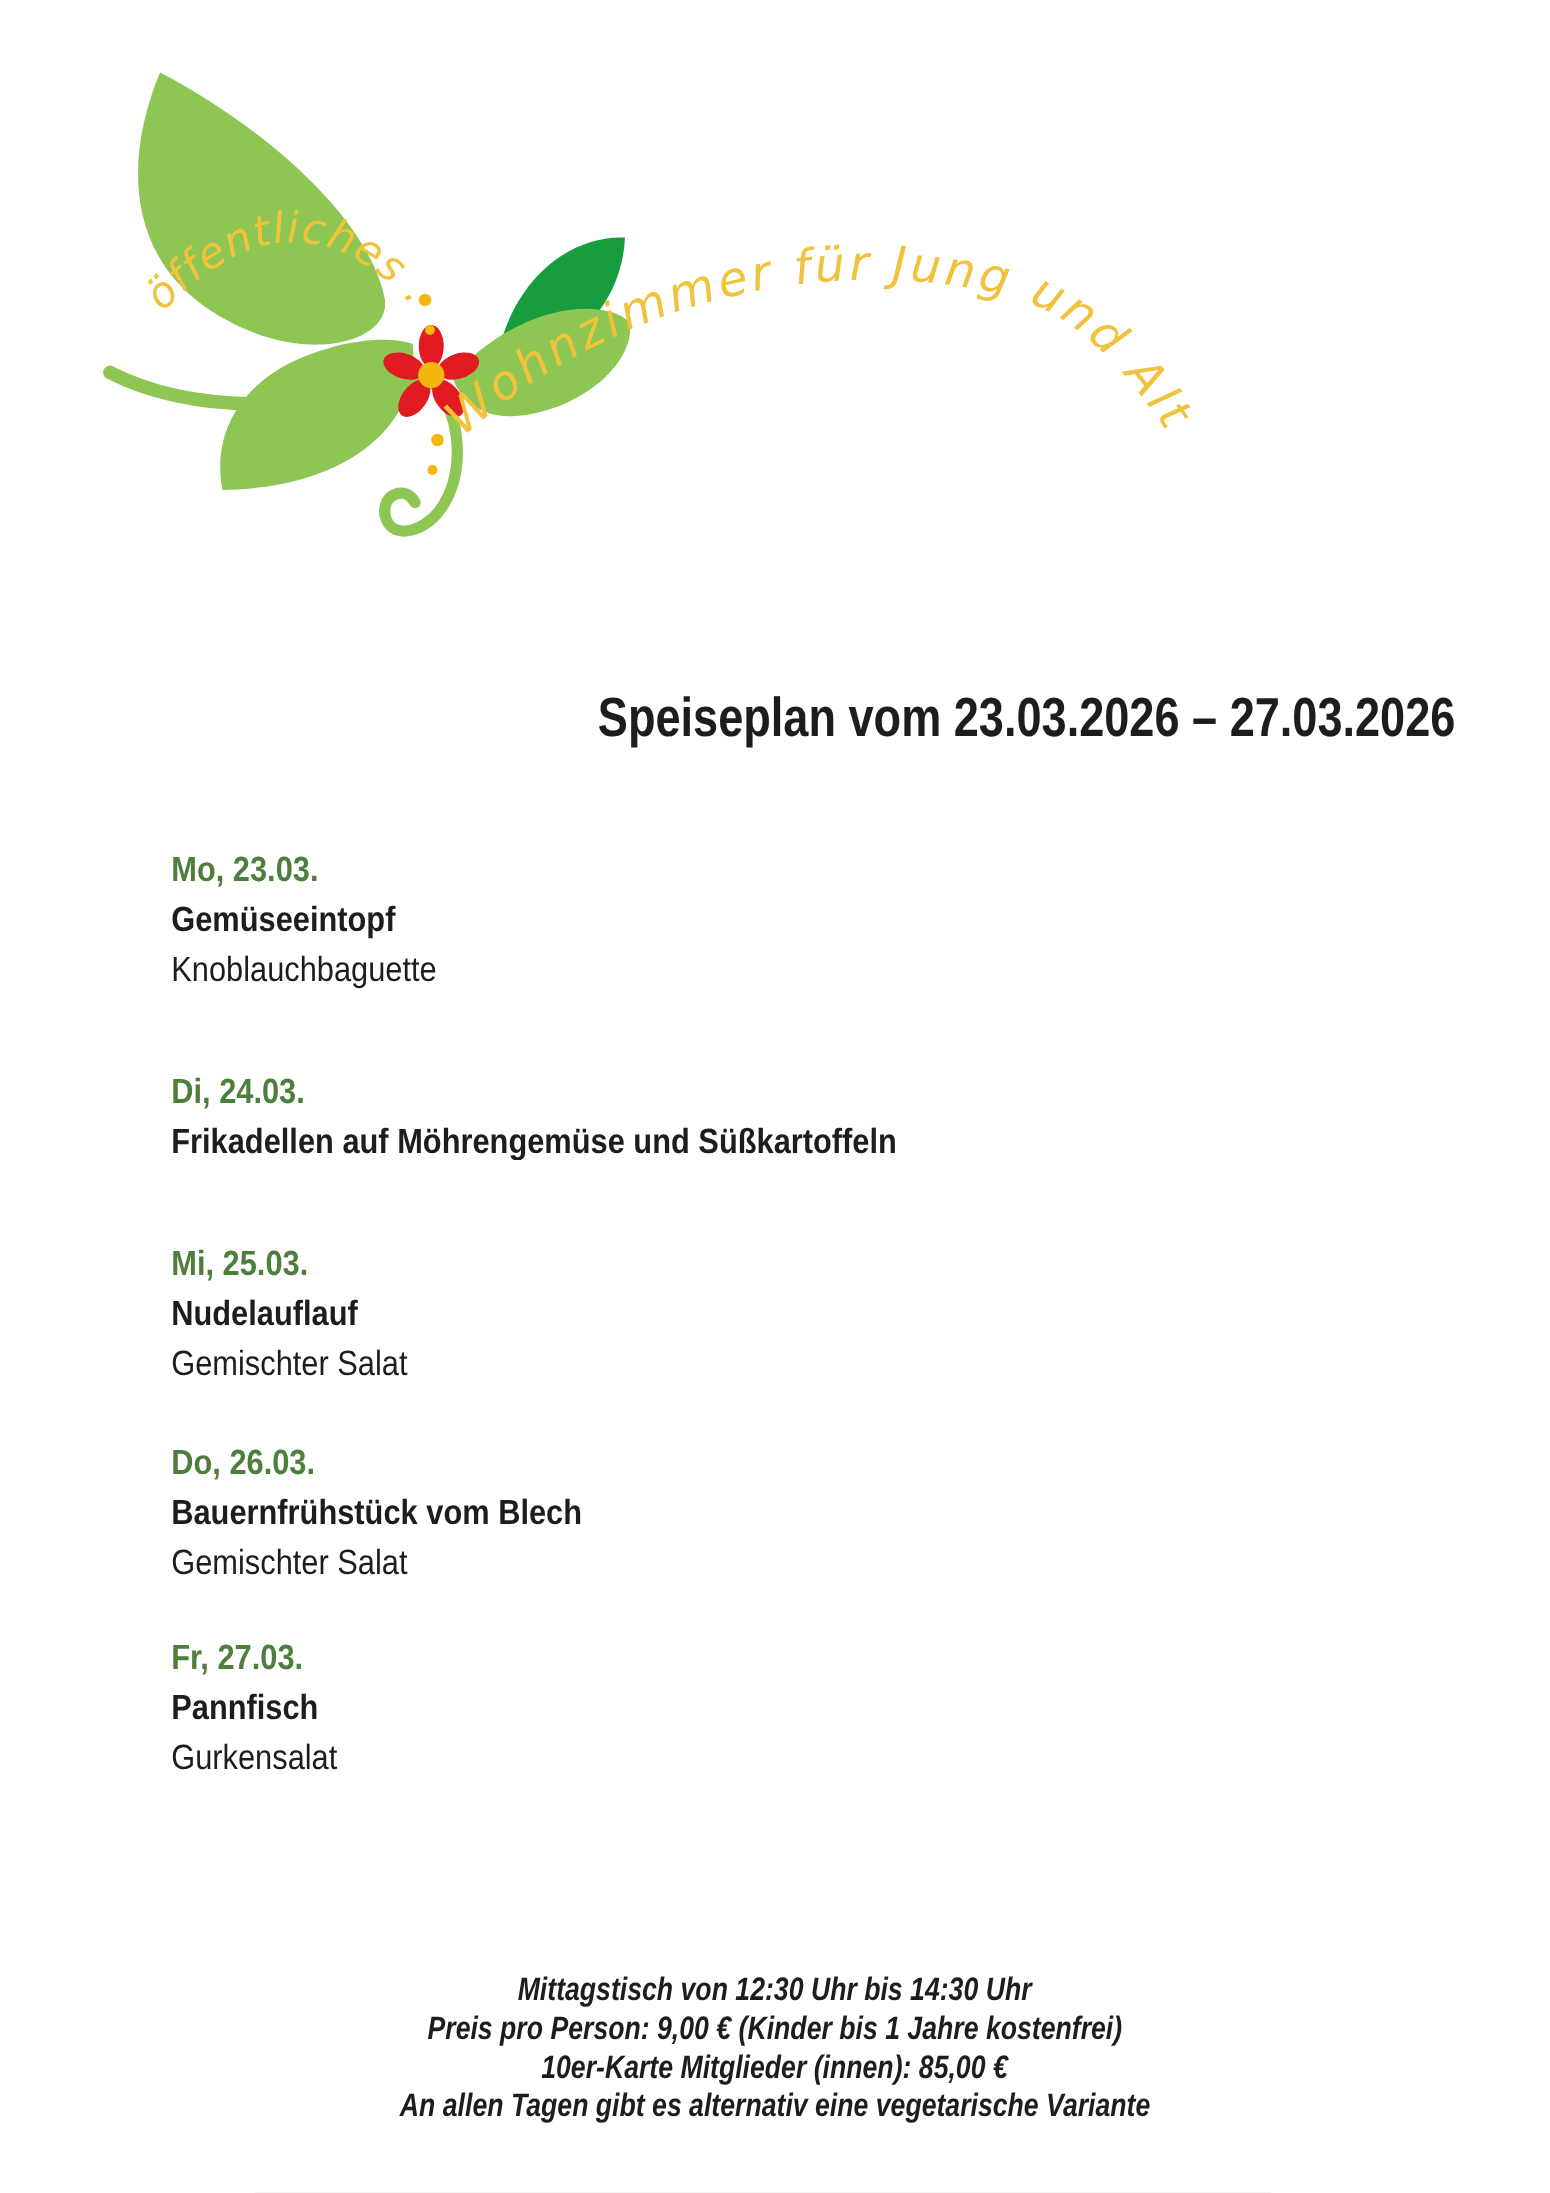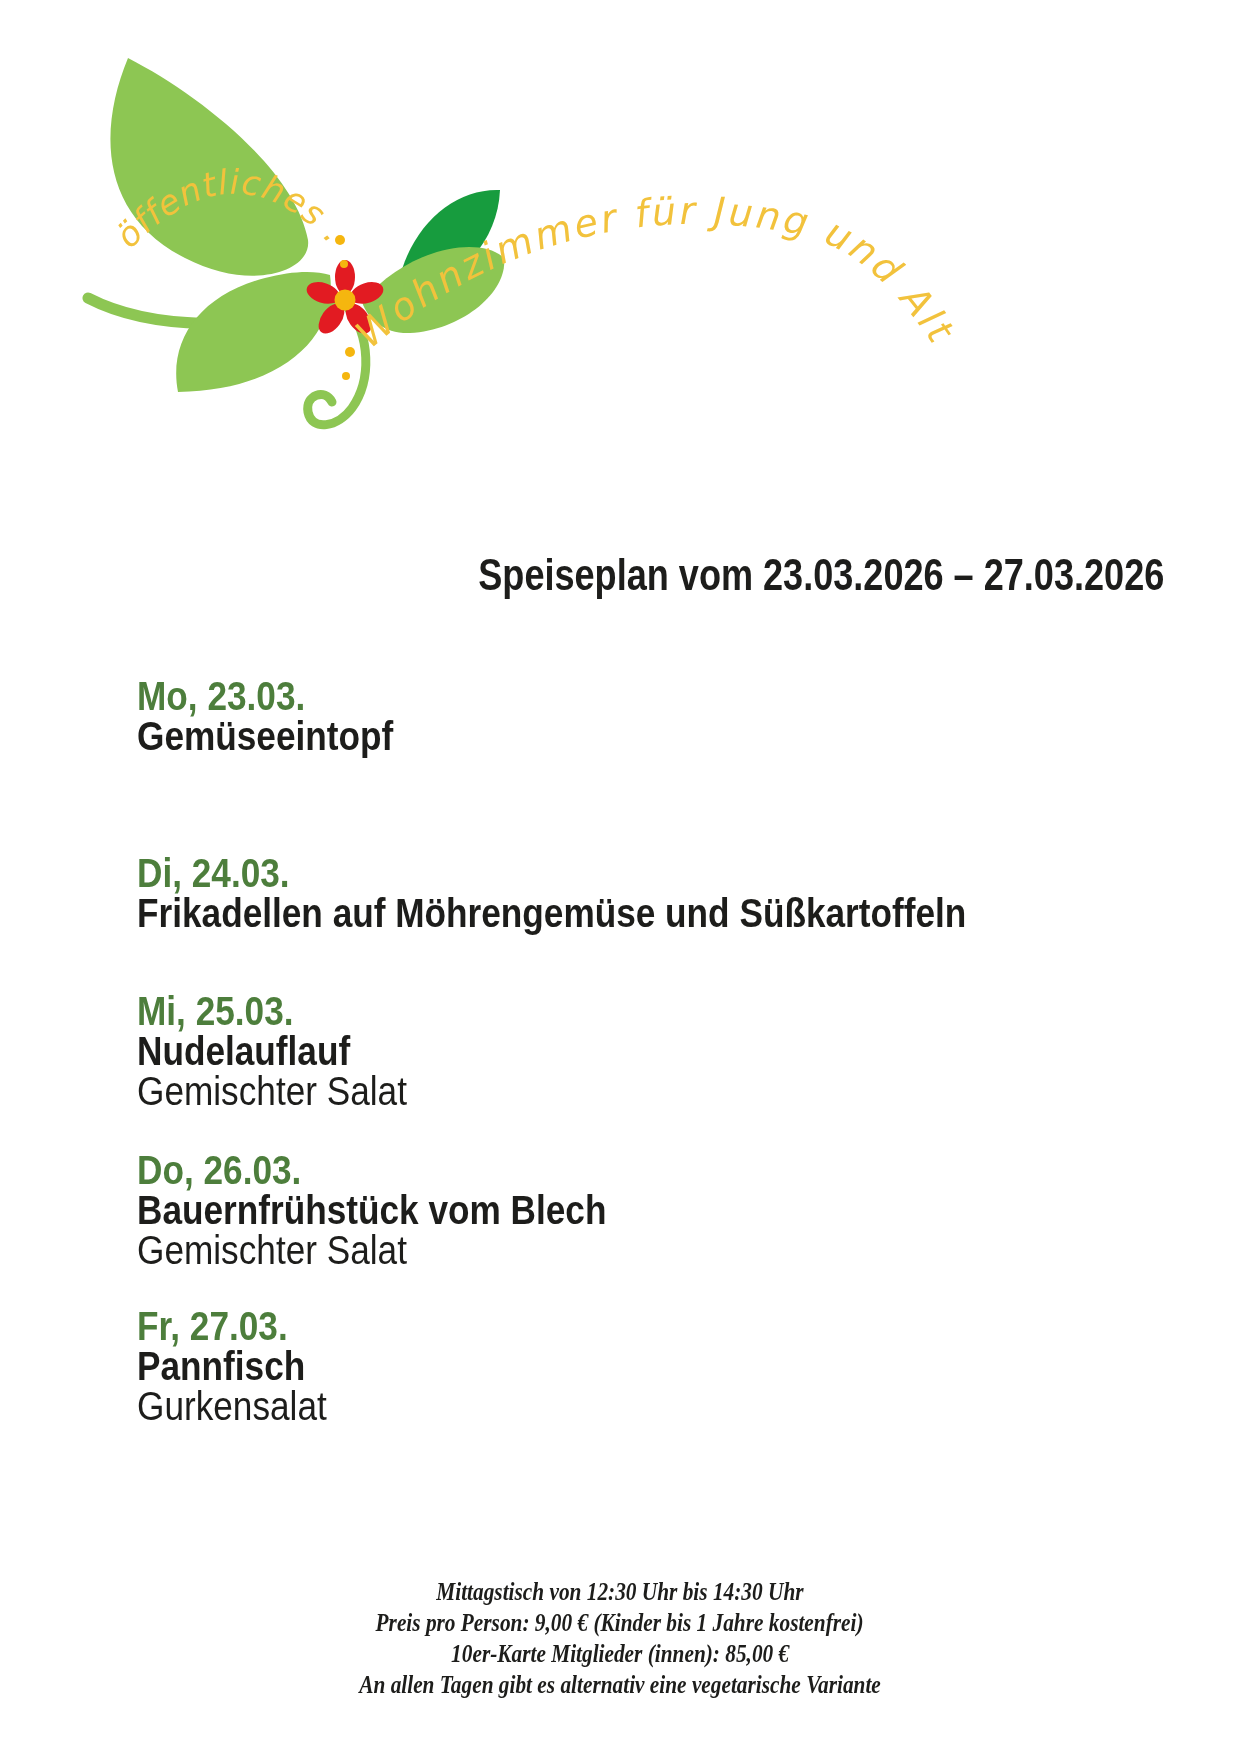--- a/index.html
+++ b/index.html
@@ -21,33 +21,33 @@
   .title-wrap {
     position:absolute; left:0; right:0; top:550px;
     text-align:right;
   }
   .title-text {
     display:inline-block; white-space:nowrap;
     transform:scaleX(.82); transform-origin:50% 0;
     font-size:44px; font-weight:bold; color:var(--text-black, #1d1d1b);
   }
 
-  .day-block { position:absolute; left:137px; line-height:40px; font-size:40px; }
+  .day-block { position:absolute; left:137px; line-height:40px; font-size:28px; }
   .day-block .line { height:40px; }
   .cond {
     display:inline-block; white-space:nowrap;
     transform:scaleX(.88); transform-origin:0 50%;
   }
   .day-label  { font-weight:bold; color:var(--day-green, #4d7e3c); }
   .dish-main  { font-weight:bold; color:var(--text-black, #1d1d1b); }
   .dish-side  { font-weight:normal; color:var(--text-black, #1d1d1b); }
 
   .footer-wrap {
     position:absolute; left:0; right:0; top:1576px;
-    text-align:center; line-height:31px; font-size:26px;font-family:Liberation Serif, serif;
+    text-align:center; line-height:31px; font-size:26px;
   }
   .footer-line {
     display:block; height:31px;
   }
   .footer-line > span {
     display:inline-block; white-space:nowrap;
     transform:scaleX(.82); transform-origin:50% 50%;
     font-weight:bold; font-style:italic; color:var(--text-black, #1d1d1b);
   }
 </style>
@@ -100,20 +100,21 @@
 
   <div class="title-wrap">
     <span class="title-text">Speiseplan vom 23.03.2026 – 27.03.2026</span>
   </div>
 
   <section>
 
     <div class="day-block" style="top:676px">
       <div class="line"><span class="cond day-label">Mo, 23.03.</span></div>
       <div class="line"><span class="cond dish-main">Gemüseeintopf</span></div>
+      <div class="line"><span class="cond dish-side">Knoblauchbaguette</span></div>
     </div>
 
     <div class="day-block" style="top:853px">
       <div class="line"><span class="cond day-label">Di, 24.03.</span></div>
       <div class="line"><span class="cond dish-main">Frikadellen auf Möhrengemüse und Süßkartoffeln</span></div>
     </div>
 
     <div class="day-block" style="top:991px">
       <div class="line"><span class="cond day-label">Mi, 25.03.</span></div>
       <div class="line"><span class="cond dish-main">Nudelauflauf</span></div>

